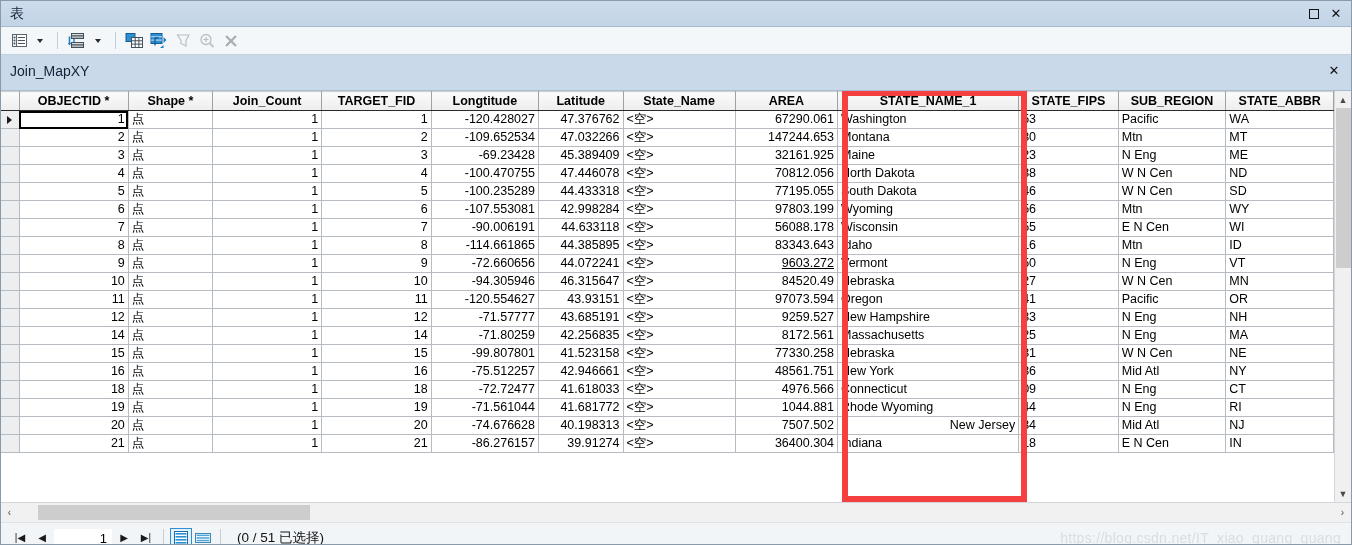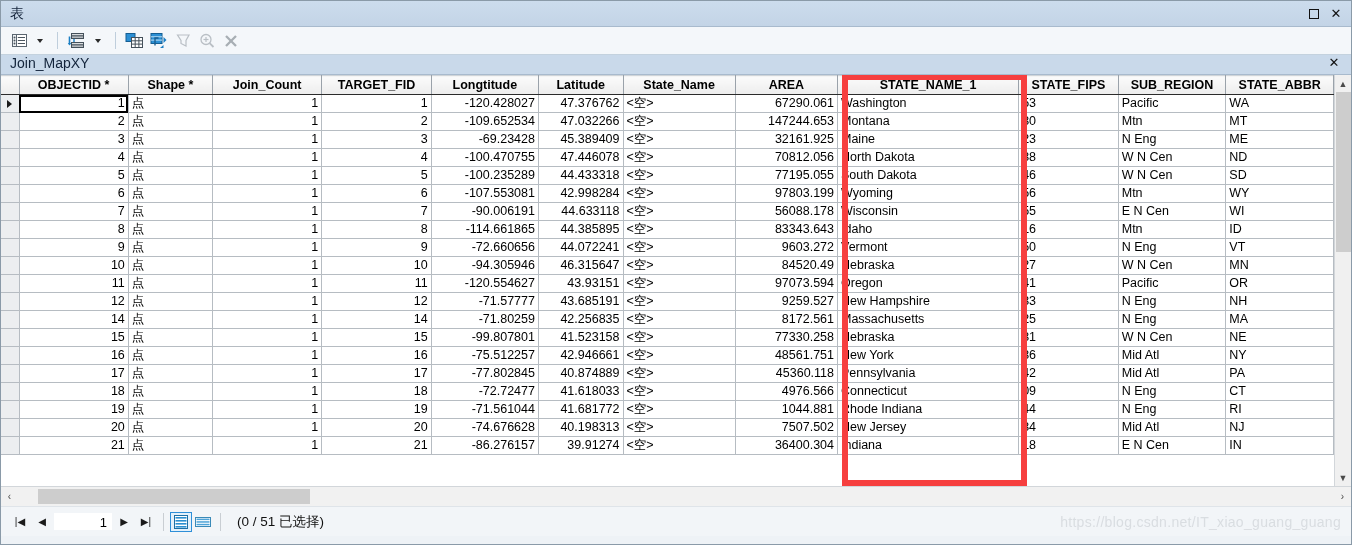--- a/index.html
+++ b/index.html
@@ -70,21 +70,21 @@
     margin: 0 5px 0 3px;
   }
   .sep {
     width: 1px; height: 17px;
     background: #bfcedc;
     margin: 0 5px;
   }
 
   
   .tabbar {
-    height: 20px;
+    height: 36px;
     background: linear-gradient(to bottom, #cfdde e 0%, #c6d6e7 100%);
     background: #c9d9ea;
     border-bottom: 1px solid #a8bacd;
     display: flex;
     align-items: center;
     padding: 0 6px 4px 9px;
     box-sizing: border-box;
   }
   .tabbar .tabname {
     font-size: 14px;
@@ -510,21 +510,21 @@
             </tr>
             <tr>
               <td class="gutter"></td>
               <td class="num first" style="width: 110px;">9</td>
               <td class="txt" style="width: 85px;">点</td>
               <td class="num" style="width: 110px;">1</td>
               <td class="num" style="width: 110px;">9</td>
               <td class="num" style="width: 108px;">-72.660656</td>
               <td class="num" style="width: 85px;">44.072241</td>
               <td class="txt" style="width: 113px;">&lt;空&gt;</td>
-              <td class="num" style="width: 103px;">9603.272</td>
+              <td class="num" style="width: 103px; text-decoration: underline;">9603.272</td>
               <td class="txt" style="width: 183px;">Vermont</td>
               <td class="txt" style="width: 100px;">50</td>
               <td class="txt" style="width: 108px;">N Eng</td>
               <td class="txt" style="width: 108px;">VT</td>
             </tr>
             <tr>
               <td class="gutter"></td>
               <td class="num first" style="width: 110px;">10</td>
               <td class="txt" style="width: 85px;">点</td>
               <td class="num" style="width: 110px;">1</td>
@@ -608,35 +608,20 @@
               <td class="num" style="width: 85px;">42.946661</td>
               <td class="txt" style="width: 113px;">&lt;空&gt;</td>
               <td class="num" style="width: 103px;">48561.751</td>
               <td class="txt" style="width: 183px;">New York</td>
               <td class="txt" style="width: 100px;">36</td>
               <td class="txt" style="width: 108px;">Mid Atl</td>
               <td class="txt" style="width: 108px;">NY</td>
             </tr>
             <tr>
               <td class="gutter"></td>
-              <td class="num first" style="width: 110px;">17</td>
-              <td class="txt" style="width: 85px;">点</td>
-              <td class="num" style="width: 110px;">1</td>
-              <td class="num" style="width: 110px;">17</td>
-              <td class="num" style="width: 108px;">-77.802845</td>
-              <td class="num" style="width: 85px;">40.874889</td>
-              <td class="txt" style="width: 113px;">&lt;空&gt;</td>
-              <td class="num" style="width: 103px;">45360.118</td>
-              <td class="txt" style="width: 183px;">Pennsylvania</td>
-              <td class="txt" style="width: 100px;">42</td>
-              <td class="txt" style="width: 108px;">Mid Atl</td>
-              <td class="txt" style="width: 108px;">PA</td>
-            </tr>
-            <tr>
-              <td class="gutter"></td>
               <td class="num first" style="width: 110px;">18</td>
               <td class="txt" style="width: 85px;">点</td>
               <td class="num" style="width: 110px;">1</td>
               <td class="num" style="width: 110px;">18</td>
               <td class="num" style="width: 108px;">-72.72477</td>
               <td class="num" style="width: 85px;">41.618033</td>
               <td class="txt" style="width: 113px;">&lt;空&gt;</td>
               <td class="num" style="width: 103px;">4976.566</td>
               <td class="txt" style="width: 183px;">Connecticut</td>
               <td class="txt" style="width: 100px;">09</td>
@@ -646,36 +631,36 @@
             <tr>
               <td class="gutter"></td>
               <td class="num first" style="width: 110px;">19</td>
               <td class="txt" style="width: 85px;">点</td>
               <td class="num" style="width: 110px;">1</td>
               <td class="num" style="width: 110px;">19</td>
               <td class="num" style="width: 108px;">-71.561044</td>
               <td class="num" style="width: 85px;">41.681772</td>
               <td class="txt" style="width: 113px;">&lt;空&gt;</td>
               <td class="num" style="width: 103px;">1044.881</td>
-              <td class="txt" style="width: 183px;">Rhode Indiana</td>
+              <td class="txt" style="width: 183px;">Rhode Wyoming</td>
               <td class="txt" style="width: 100px;">44</td>
               <td class="txt" style="width: 108px;">N Eng</td>
               <td class="txt" style="width: 108px;">RI</td>
             </tr>
             <tr>
               <td class="gutter"></td>
               <td class="num first" style="width: 110px;">20</td>
               <td class="txt" style="width: 85px;">点</td>
               <td class="num" style="width: 110px;">1</td>
               <td class="num" style="width: 110px;">20</td>
               <td class="num" style="width: 108px;">-74.676628</td>
               <td class="num" style="width: 85px;">40.198313</td>
               <td class="txt" style="width: 113px;">&lt;空&gt;</td>
               <td class="num" style="width: 103px;">7507.502</td>
-              <td class="txt" style="width: 183px;">New Jersey</td>
+              <td class="txt" style="width: 183px; text-align: right;">New Jersey</td>
               <td class="txt" style="width: 100px;">34</td>
               <td class="txt" style="width: 108px;">Mid Atl</td>
               <td class="txt" style="width: 108px;">NJ</td>
             </tr>
             <tr>
               <td class="gutter"></td>
               <td class="num first" style="width: 110px;">21</td>
               <td class="txt" style="width: 85px;">点</td>
               <td class="num" style="width: 110px;">1</td>
               <td class="num" style="width: 110px;">21</td>

